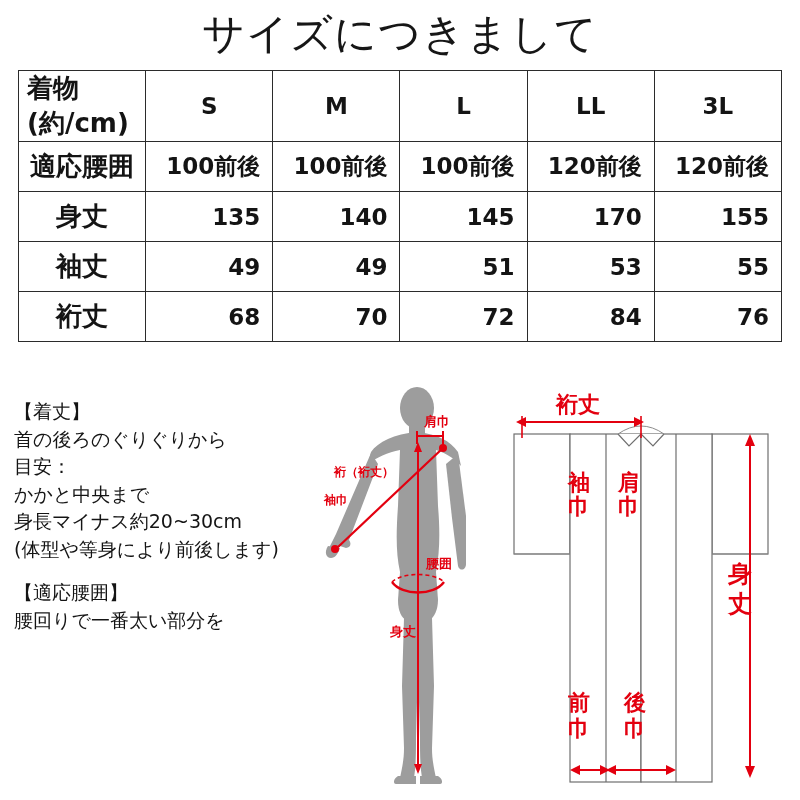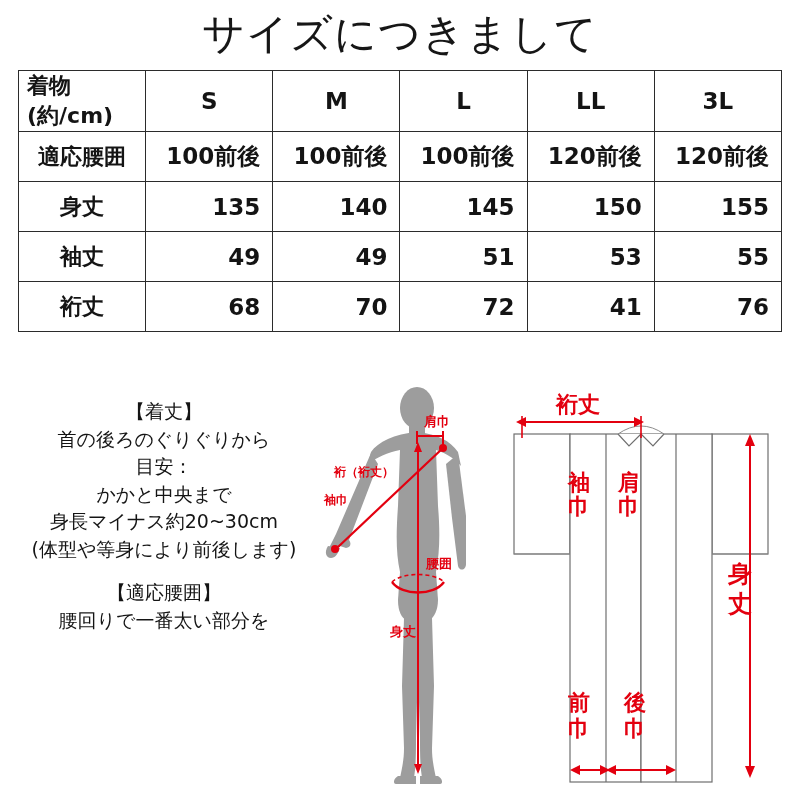--- a/index.html
+++ b/index.html
@@ -42,21 +42,21 @@
     height: 50px;
     font-size: 23px;
     font-weight: bold;
     text-align: center;
     font-family: "DejaVu Sans", sans-serif;
     padding: 0 6px;
     color: #141414;
   }
   .size-table .rowhead {
     text-align: center;
-    font-size: 22px;
+    font-size: 26px;
   }
   .size-table .rowhead.first {
     text-align: left;
     padding-left: 8px;
   }
   .size-table .val {
     text-align: right;
     padding-right: 12px;
     font-weight: bold;
   }
@@ -66,21 +66,20 @@
 
   
   .notes {
     position: absolute;
     top: 398px; left: 14px;
     width: 300px;
     font-size: 19px;
     line-height: 1.45;
     font-family: "DejaVu Sans", sans-serif;
     color: #141414;
-    text-align: center;
   }
   .notes .block { margin-bottom: 16px; }
   .notes .block:last-child { margin-bottom: 4px; }
   .notes .head { font-weight: normal; }
 
   
   .figure-human {
     position: absolute;
     top: 386px; left: 316px;
     width: 190px; height: 410px;
@@ -122,37 +121,37 @@
         <td class="val">100前後</td>
         <td class="val">100前後</td>
         <td class="val">120前後</td>
         <td class="val">120前後</td>
       </tr>
       <tr>
         <td class="rowhead">身丈</td>
         <td class="val">135</td>
         <td class="val">140</td>
         <td class="val">145</td>
-        <td class="val">150</td>
+        <td class="val">170</td>
         <td class="val">155</td>
       </tr>
       <tr>
         <td class="rowhead">袖丈</td>
         <td class="val">49</td>
         <td class="val">49</td>
         <td class="val">51</td>
         <td class="val">53</td>
         <td class="val">55</td>
       </tr>
       <tr>
         <td class="rowhead">裄丈</td>
         <td class="val">68</td>
         <td class="val">70</td>
         <td class="val">72</td>
-        <td class="val">41</td>
+        <td class="val">84</td>
         <td class="val">76</td>
       </tr>
     </tbody>
   </table>
 
   <div class="notes">
     <div class="block">
       <div class="head">【着丈】</div>
       <div>首の後ろのぐりぐりから</div>
       <div>目安：</div>

